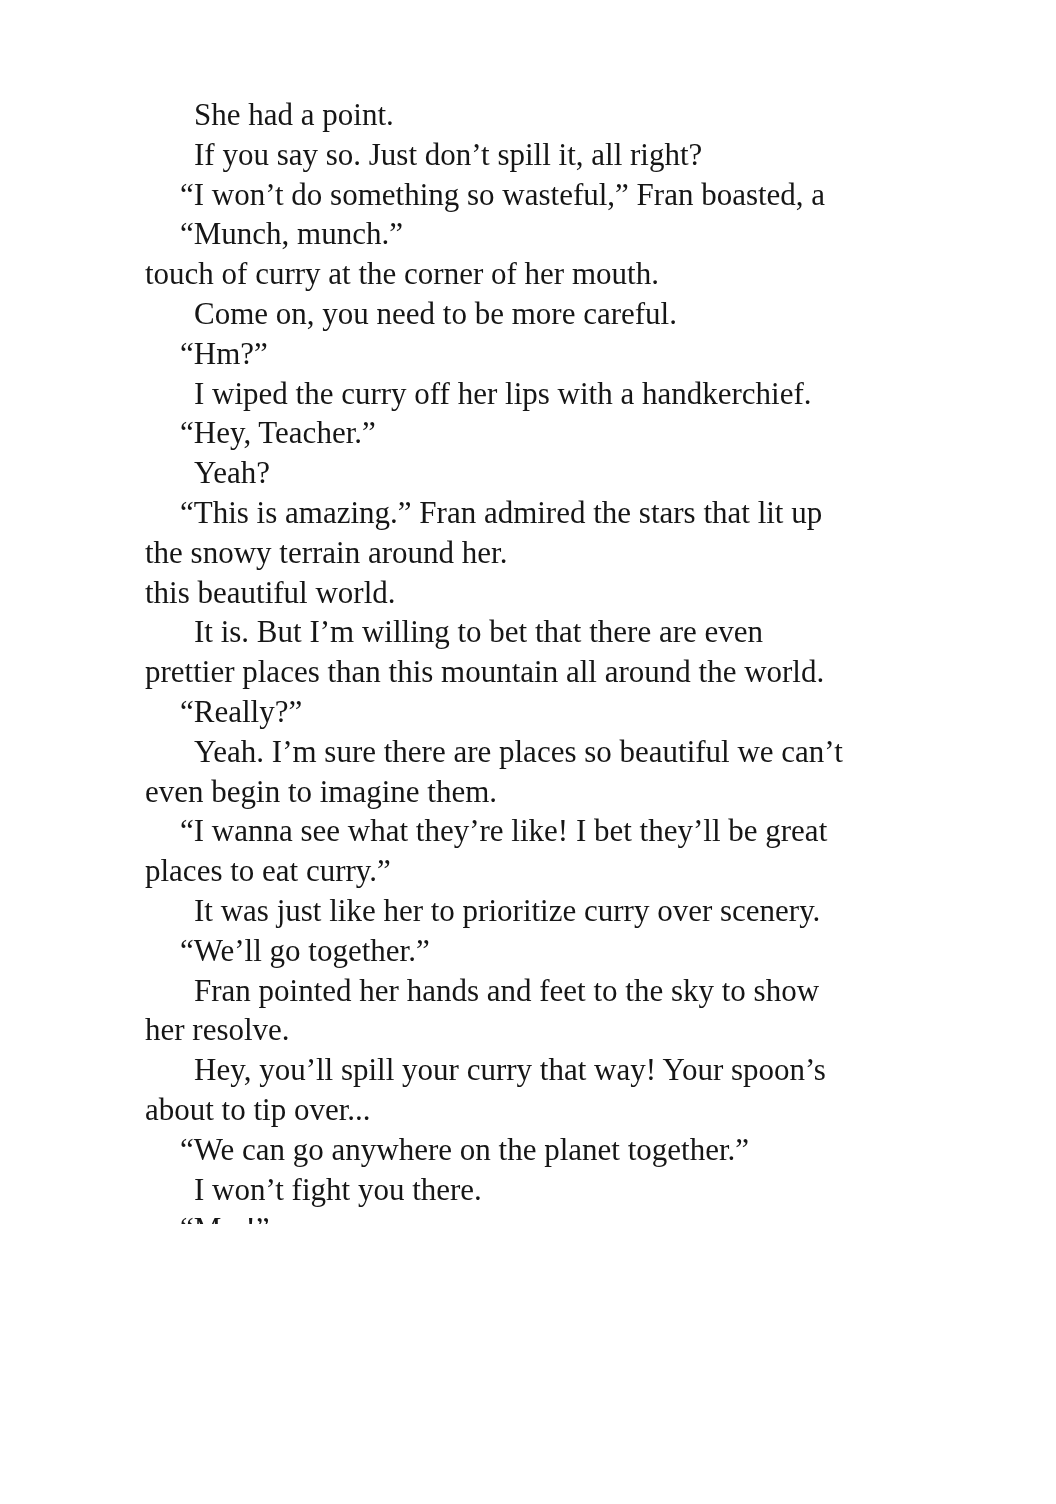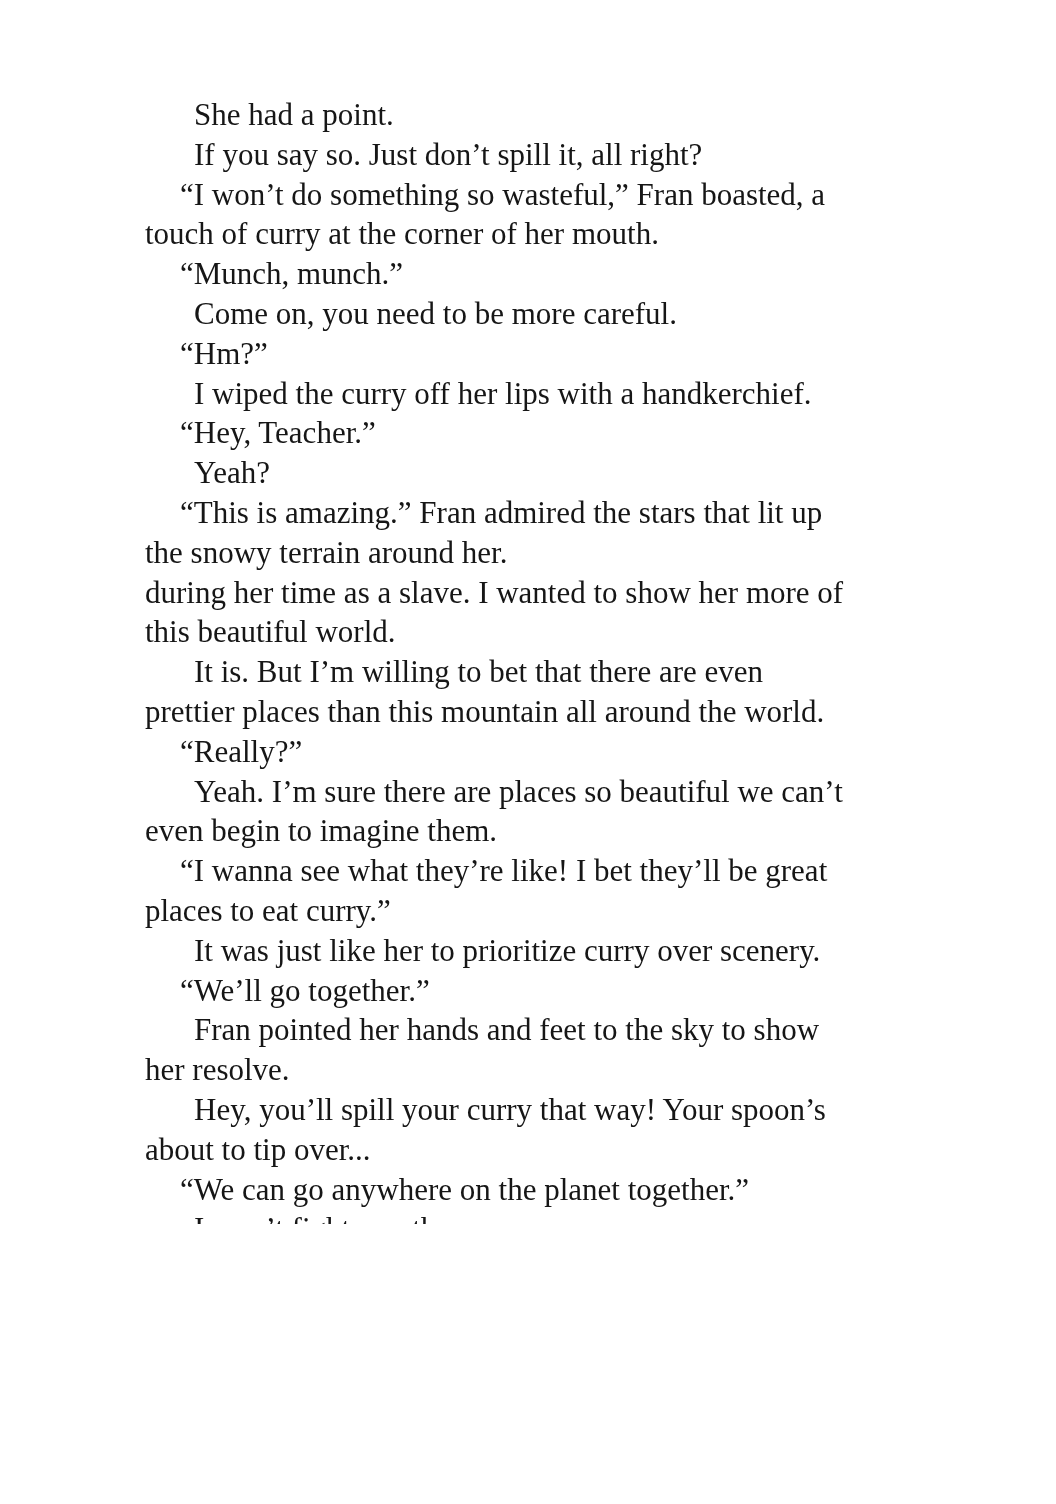--- a/index.html
+++ b/index.html
@@ -52,30 +52,29 @@
   }
 </style>
 </head>
 <body>
 
 <div class="page">
   <div class="text-block">
       <div class="line indent">She had a point.</div>
       <div class="line italic indent">If you say so. Just don’t spill it, all right?</div>
       <div class="line indent qhang">“I won’t do something so wasteful,” Fran boasted, a</div>
+      <div class="line indent qhang">“Munch, munch.”</div>
       <div class="line">touch of curry at the corner of her mouth.</div>
-      <div class="line indent qhang">“Munch, munch.”</div>
       <div class="line italic indent">Come on, you need to be more careful.</div>
       <div class="line indent qhang">“Hm?”</div>
       <div class="line indent">I wiped the curry off her lips with a handkerchief.</div>
       <div class="line indent qhang">“Hey, Teacher.”</div>
       <div class="line italic indent">Yeah?</div>
       <div class="line indent qhang">“This is amazing.” Fran admired the stars that lit up</div>
       <div class="line">the snowy terrain around her.</div>
-      <div class="line">during her time as a slave. I wanted to show her more of</div>
       <div class="line">this beautiful world.</div>
       <div class="line italic indent">It is. But I’m willing to bet that there are even</div>
       <div class="line italic">prettier places than this mountain all around the world.</div>
       <div class="line indent qhang">“Really?”</div>
       <div class="line italic indent">Yeah. I’m sure there are places so beautiful we can’t</div>
       <div class="line italic">even begin to imagine them.</div>
       <div class="line indent qhang">“I wanna see what they’re like! I bet they’ll be great</div>
       <div class="line">places to eat curry.”</div>
       <div class="line indent">It was just like her to prioritize curry over scenery.</div>
       <div class="line indent qhang">“We’ll go together.”</div>

